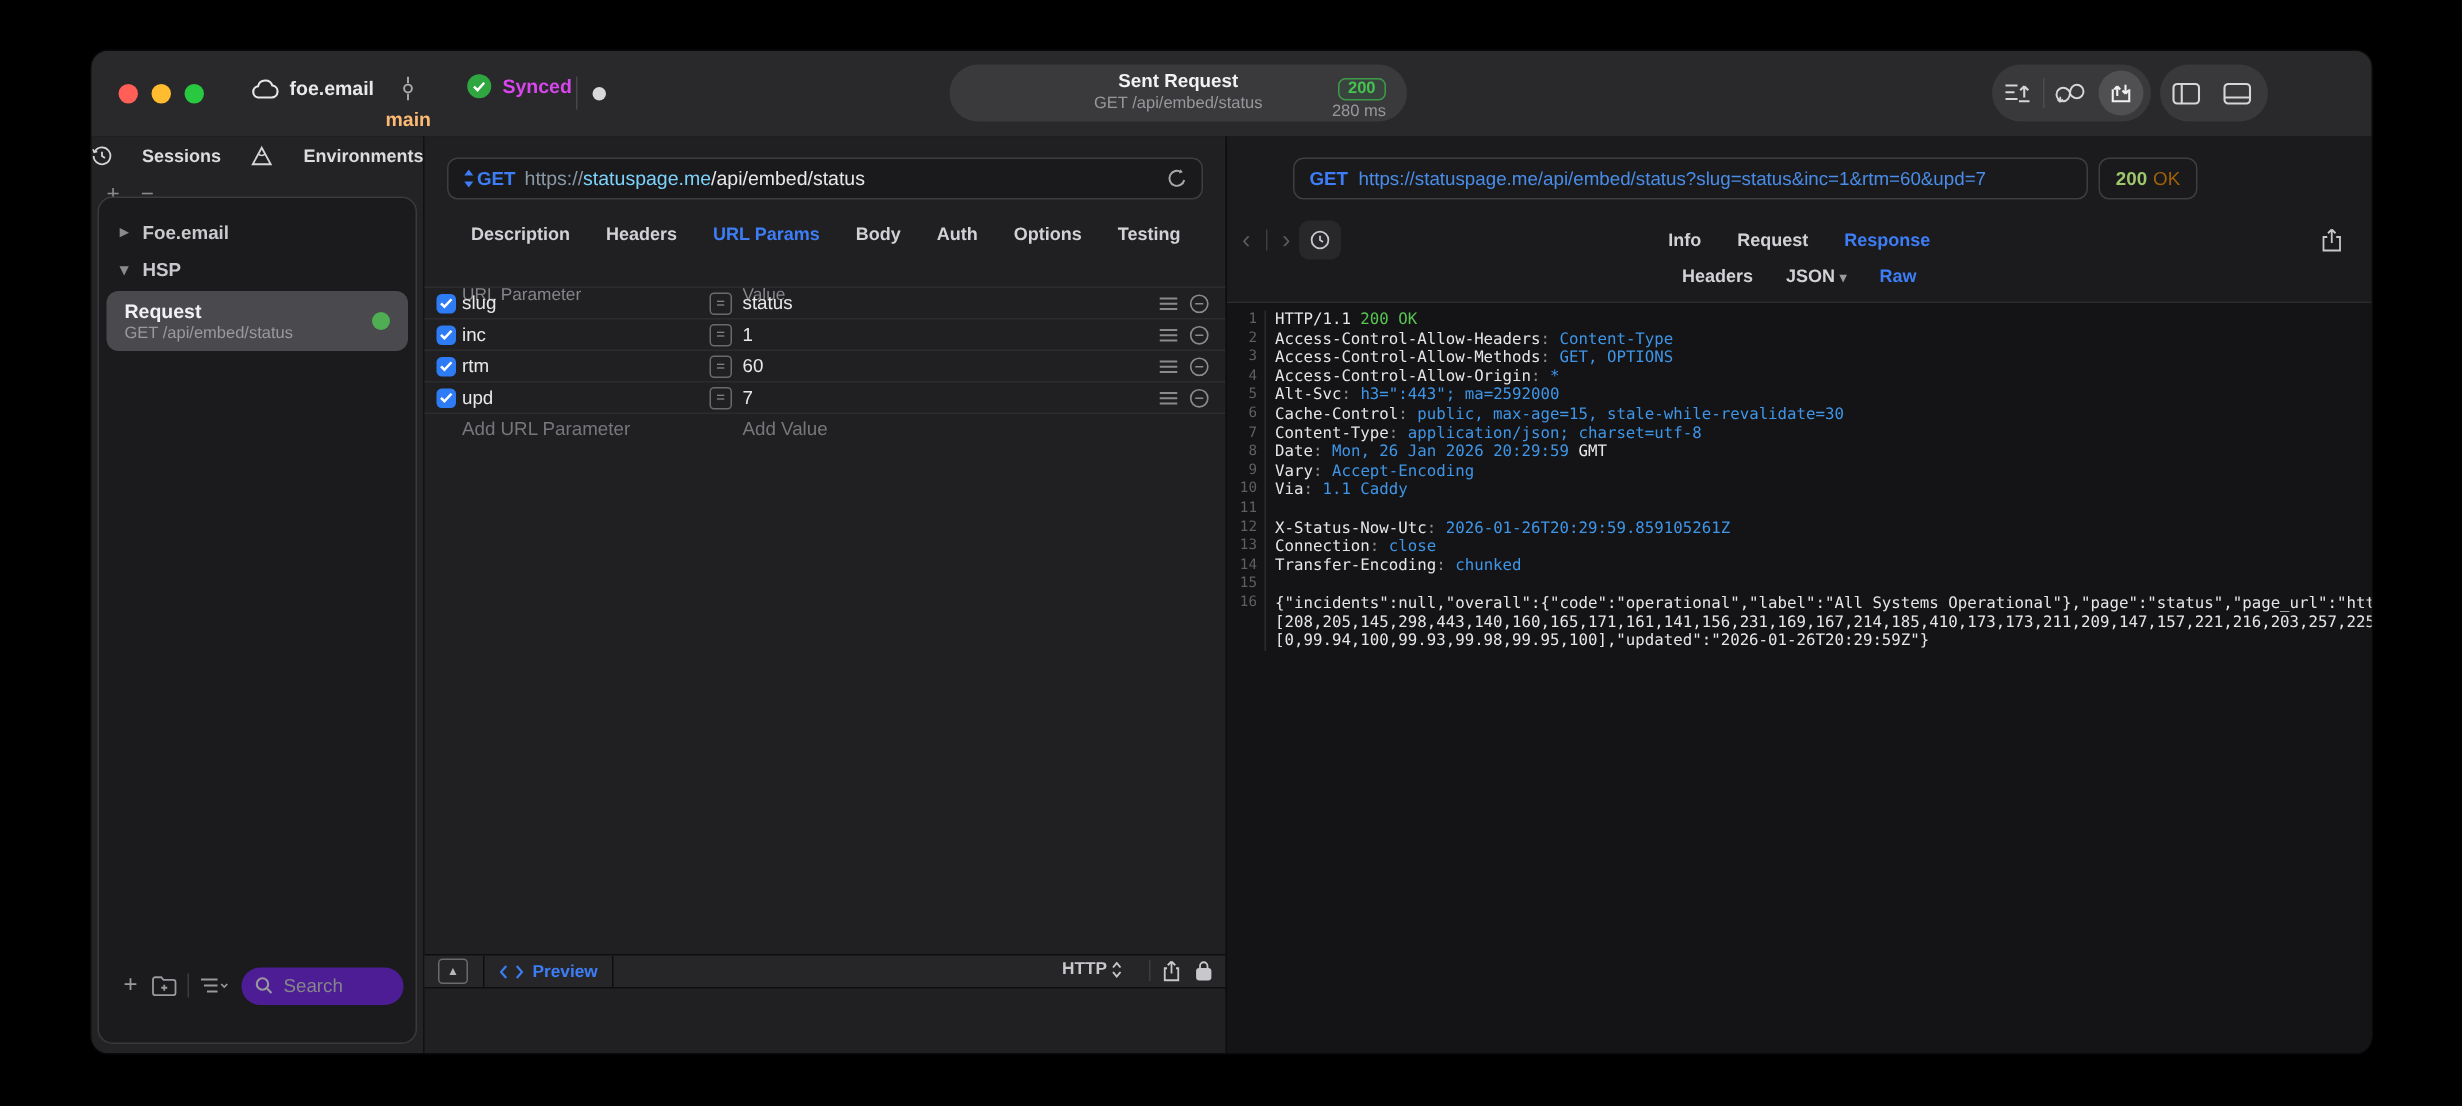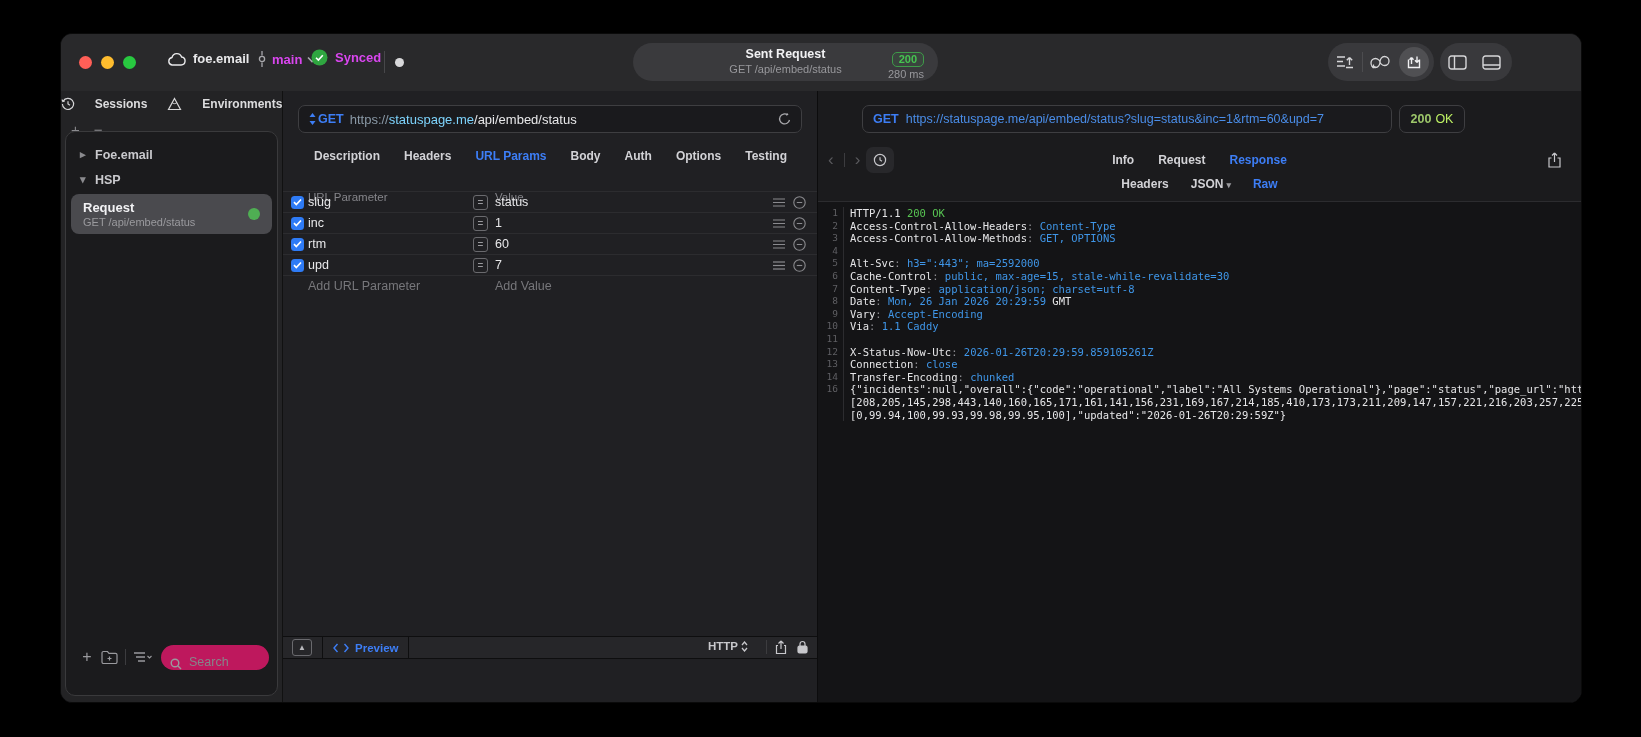--- a/index.html
+++ b/index.html
@@ -5,21 +5,21 @@
   html,body{margin:0;padding:0;background:#000;width:1641px;height:737px;overflow:hidden;
     font-family:"Liberation Sans",sans-serif;-webkit-font-smoothing:antialiased;}
   .window{position:absolute;left:60px;top:33px;width:1520px;height:668px;background:#232325;
     border-radius:12px;overflow:hidden;box-shadow:0 20px 60px rgba(0,0,0,.8);border:1px solid #0a0a0a;}
   
   .titlebar{position:absolute;left:0;top:0;right:0;height:57px;background:#29292b;}
   .lights{position:absolute;left:18px;top:22px;display:flex;gap:9px;}
   .light{width:13px;height:13px;border-radius:50%;}
   .l-red{background:#ff5f57}.l-yellow{background:#febc2e}.l-green{background:#28c840}
   .proj{position:absolute;left:106px;top:17px;display:flex;align-items:center;gap:7px;color:#e8e8ea;font-size:13px;font-weight:600;}
-  .branch{position:absolute;left:196px;top:17px;display:flex;align-items:center;gap:5px;color:#d946ef;font-size:13px;font-weight:600;}
+  .branch{position:absolute;left:196px;top:17px;display:flex;align-items:center;gap:5px;color:#fdba74;font-size:13px;font-weight:600;flex-direction:column;}
   .sync{position:absolute;left:250px;top:15px;display:flex;align-items:center;gap:7px;color:#d946ef;font-size:13px;font-weight:600;}
   .tb-sep{position:absolute;left:323px;top:17px;width:1px;height:22px;background:#47474a;}
   .tb-dot{position:absolute;left:334px;top:24px;width:9px;height:9px;border-radius:50%;background:#d8d8da;}
   .center-pill{position:absolute;left:572px;top:9px;width:305px;height:38px;background:#3a3a3d;border-radius:19px;
     display:flex;align-items:center;justify-content:center;}
   .cp-text{text-align:center;line-height:1.25;}
   .cp-title{font-size:12.5px;font-weight:700;color:#f2f2f4;}
   .cp-sub{font-size:11px;color:#98989c;}
   .cp-right{position:absolute;right:14px;top:5px;text-align:right;line-height:1.2;}
   .cp-status{display:inline-block;font-size:11px;font-weight:700;color:#46c351;border:1px solid #3e9a49;
@@ -42,21 +42,21 @@
   .tree-item{display:flex;align-items:center;gap:7px;color:#c9c9cd;font-size:12.5px;font-weight:600;padding:0 14px;height:25px;}
   .tree-item .chev{color:#8a8a8e;font-size:11px;width:8px;}
   .tree{padding-top:10px;}
   .req-item{margin:2px 5px;background:#4a4a4e;border-radius:8px;padding:6px 12px;position:relative;}
   .req-name{font-size:13px;font-weight:700;color:#f2f2f4;}
   .req-detail{font-size:11px;color:#9a9a9e;margin-top:1px;}
   .req-dot{position:absolute;right:12px;top:14px;width:12px;height:12px;border-radius:50%;background:#4fae53;}
   .sb-bottom{position:absolute;left:10px;right:8px;bottom:25px;height:26px;display:flex;align-items:center;color:#9a9a9e;}
   .sb-bicon{display:flex;align-items:center;justify-content:center;width:22px;height:22px;}
   .sb-bsep{width:1px;height:16px;background:#3c3c3f;margin:0 5px;}
-  .search-pill{flex:1;margin-left:8px;height:25px;background:#be185d;border-radius:13px;display:flex;align-items:flex-end;padding:0 9px;gap:5px;}
+  .search-pill{flex:1;margin-left:8px;height:25px;background:#4c1d95;border-radius:13px;display:flex;align-items:center;padding:0 9px;gap:5px;}
   .search-pill input{background:transparent;border:none;outline:none;color:#d6d6d8;font-size:12.5px;width:100%;font-family:"Liberation Sans",sans-serif;}
   .search-pill input::placeholder{color:#86868a;}
   
   .middle{position:absolute;left:221px;top:0;width:535px;bottom:0;background:#202023;border-left:1px solid #111;}
   .url-bar{position:absolute;left:15px;top:14px;width:504px;height:28px;background:#1a1a1d;border:1px solid #3e3e41;
     border-radius:7px;display:flex;align-items:center;padding:0 10px;gap:6px;box-sizing:border-box;}
   .method{color:#3d7ef6;font-weight:700;font-size:12.5px;display:flex;align-items:center;gap:2px;}
   .u-scheme{color:#8a99a6;font-size:13px;}
   .u-host{color:#7dd3fc;font-size:13px;}
   .u-path{color:#e8e8ea;font-size:13px;}
@@ -88,21 +88,21 @@
   .mf-vsep{width:1px;height:14px;background:#3c3c3f;margin:0 8px;}
   
   .right{position:absolute;left:756px;top:0;right:0;bottom:0;background:#1b1b1d;border-left:1px solid #0c0c0d;}
   .r-urlbox{position:absolute;left:44px;top:14px;width:530px;height:28px;border:1px solid #3e3e41;border-radius:7px;
     background:#1a1a1d;display:flex;align-items:center;padding:0 10px;gap:7px;box-sizing:border-box;white-space:nowrap;overflow:hidden;}
   .r-method{color:#3d7ef6;font-weight:700;font-size:12.5px;}
   .r-url{color:#4a8de8;font-size:12.5px;}
   .r-status{position:absolute;left:581px;top:14px;width:66px;height:28px;border:1px solid #3e3e41;border-radius:7px;
     background:#1a1a1d;display:flex;align-items:center;justify-content:center;gap:4px;font-size:12.5px;box-sizing:border-box;}
   .r-code{color:#9dc76a;font-weight:700;}
-  .r-ok{color:#bef264;}
+  .r-ok{color:#a16207;}
   .r-nav{position:absolute;left:0;top:56px;width:100%;height:26px;}
   .r-chevs{position:absolute;left:10px;top:0;color:#5a5a5e;font-size:17px;display:flex;gap:10px;align-items:center;height:26px;}
   .r-chevs .sep{width:1px;height:14px;background:#3c3c3f;}
   .r-clock{position:absolute;left:48px;top:0;width:28px;height:26px;background:#28282b;border-radius:7px;
     display:flex;align-items:center;justify-content:center;color:#c8c8cc;}
   .r-tabs{position:absolute;left:0;top:0;width:100%;height:26px;display:flex;justify-content:center;gap:24px;align-items:center;
     font-size:12px;font-weight:600;color:#d2d2d6;}
   .r-tab.active{color:#3d7ef6;}
   .r-share{position:absolute;right:20px;top:0;height:26px;display:flex;align-items:center;color:#c8c8cc;}
   .r-views{position:absolute;left:0;top:86px;width:100%;display:flex;justify-content:center;gap:22px;font-size:12px;font-weight:600;color:#d2d2d6;}
@@ -503,20 +503,21 @@
           <div class="code-line">
             <span class="lnum">2</span>
             <span class="ltxt"><span class="seg-p">Access-Control-Allow-Headers</span><span class="seg-d">: </span><span class="seg-b">Content-Type</span></span>
           </div>
           <div class="code-line">
             <span class="lnum">3</span>
             <span class="ltxt"><span class="seg-p">Access-Control-Allow-Methods</span><span class="seg-d">: </span><span class="seg-b">GET, OPTIONS</span></span>
           </div>
           <div class="code-line">
             <span class="lnum">4</span>
+            <span class="ltxt"><span class="seg-p">Access-Control-Allow-Origin</span><span class="seg-d">: </span><span class="seg-b">*</span></span>
           </div>
           <div class="code-line">
             <span class="lnum">5</span>
             <span class="ltxt"><span class="seg-p">Alt-Svc</span><span class="seg-d">: </span><span class="seg-b">h3=":443"; ma=2592000</span></span>
           </div>
           <div class="code-line">
             <span class="lnum">6</span>
             <span class="ltxt"><span class="seg-p">Cache-Control</span><span class="seg-d">: </span><span class="seg-b">public, max-age=15, stale-while-revalidate=30</span></span>
           </div>
           <div class="code-line">
@@ -544,19 +545,23 @@
           </div>
           <div class="code-line">
             <span class="lnum">13</span>
             <span class="ltxt"><span class="seg-p">Connection</span><span class="seg-d">: </span><span class="seg-b">close</span></span>
           </div>
           <div class="code-line">
             <span class="lnum">14</span>
             <span class="ltxt"><span class="seg-p">Transfer-Encoding</span><span class="seg-d">: </span><span class="seg-b">chunked</span></span>
           </div>
           <div class="code-line">
+            <span class="lnum">15</span>
+            <span class="ltxt"></span>
+          </div>
+          <div class="code-line">
             <span class="lnum">16</span>
             <span class="ltxt"><span class="seg-p">{"incidents":null,"overall":{"code":"operational","label":"All Systems Operational"},"page":"status","page_url":"https://status.statuspage.me","rtm":[208,205,145,298,443,140,160,165,171,161,141,156,231,169,167,214,185,410,173,173,211,209,147,157,221,216,203,257,225,165,250,173,204,223,158,208,143,209,181,137,206,170,160,204,149,154,134,234,220,133,163,144,160,218,159,138,178,135,173,141],"upd":[0,99.94,100,99.93,99.98,99.95,100],"updated":"2026-01-26T20:29:59Z"}</span></span>
           </div>
         </div>
     </div>
   </div>
 </div>
 
 </body></html>

